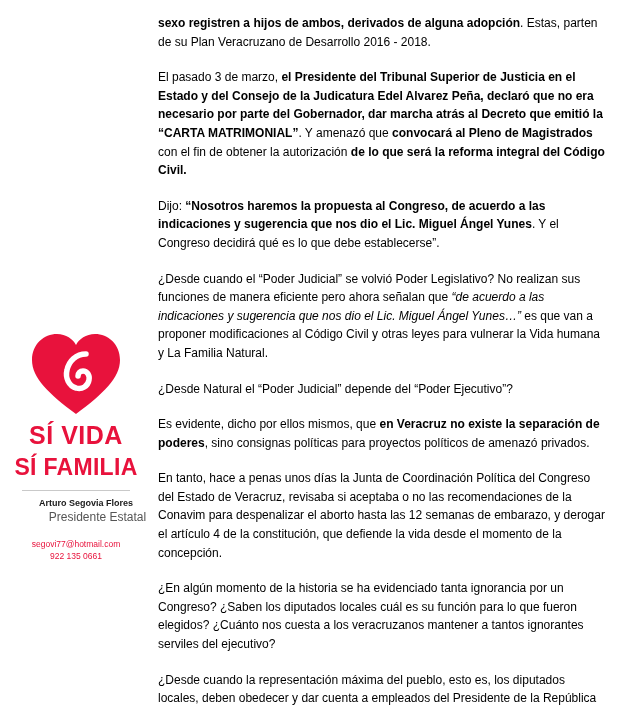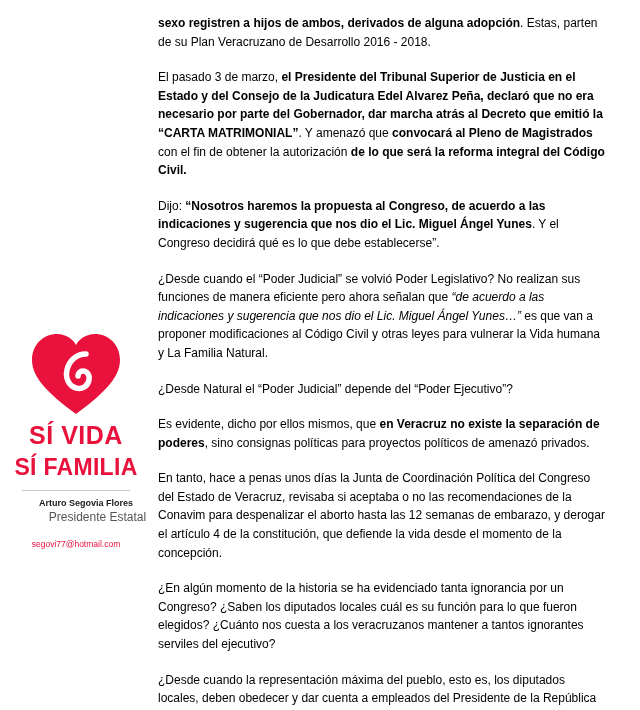--- a/index.html
+++ b/index.html
@@ -127,20 +127,21 @@
       <div class="logo-line1">SÍ VIDA</div>
       <div class="logo-line2">SÍ FAMILIA</div>
 
       <div class="logo-rule"></div>
 
       <div class="person-name">Arturo Segovia Flores</div>
       <div class="person-role">Presidente Estatal</div>
 
       <div class="contact">
         <div>segovi77@hotmail.com</div>
+        <div>922 135 0661</div>
       </div>
     </div>
   </div>
 
   <div class="content" id="body-text">
       <p class="para"><span class="b">sexo registren a hijos de ambos, derivados de alguna adopción</span><span>. Estas, parten de su Plan Veracruzano de Desarrollo 2016 - 2018.</span></p>
       <p class="para"><span>El pasado 3 de marzo, </span><span class="b">el Presidente del Tribunal Superior de Justicia en el Estado y del Consejo de la Judicatura  Edel Alvarez Peña, declaró que no era necesario por parte del Gobernador, dar marcha atrás al Decreto que emitió la “CARTA MATRIMONIAL”</span><span>.  Y amenazó que </span><span class="b">convocará al Pleno de Magistrados</span><span> con el fin de obtener la autorización </span><span class="b">de lo que será la reforma integral del Código Civil.</span></p>
       <p class="para"><span>Dijo: </span><span class="b">“Nosotros haremos la propuesta al Congreso, de acuerdo a las indicaciones y sugerencia que nos dio el Lic. Miguel Ángel Yunes</span><span>. Y el Congreso decidirá qué es lo que debe establecerse”.</span></p>
       <p class="para"><span>¿Desde cuando el “Poder Judicial” se volvió Poder Legislativo? No realizan sus funciones de manera eficiente pero ahora señalan que </span><span class="bi">“de acuerdo a las indicaciones y sugerencia que nos dio el Lic. Miguel Ángel Yunes…”</span><span> es que van a proponer modificaciones al Código Civil y otras leyes para vulnerar la Vida humana y La Familia Natural.</span></p>
       <p class="para"><span>¿Desde Natural el “Poder Judicial” depende del “Poder Ejecutivo”?</span></p>

